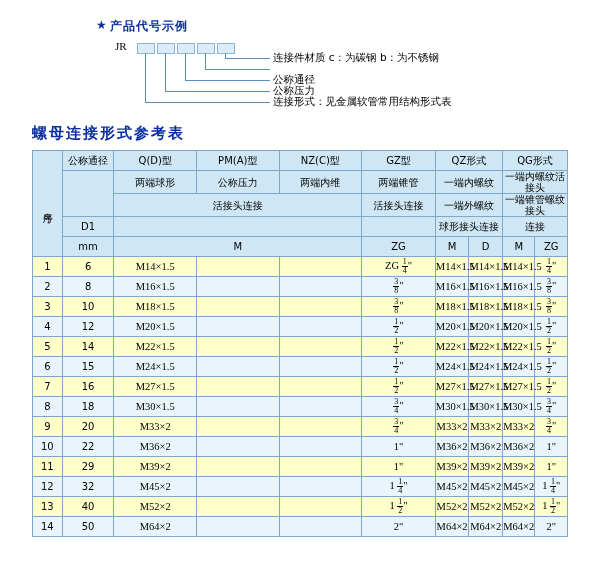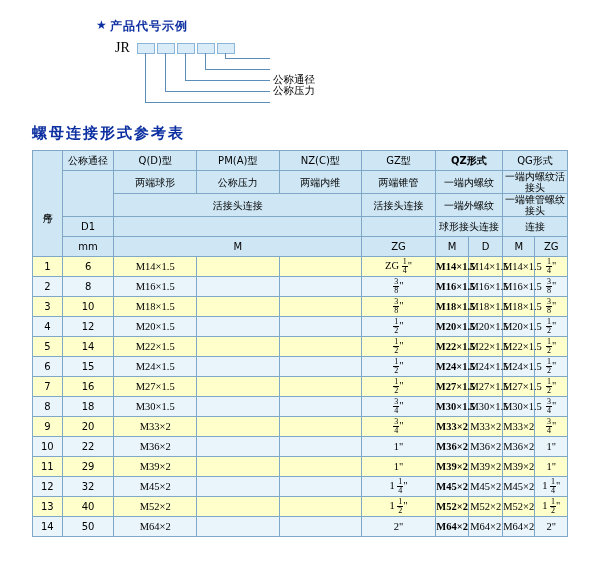--- a/index.html
+++ b/index.html
@@ -16,21 +16,21 @@
     position:absolute;left:110px;top:18px;
     font-size:12px;font-weight:bold;color:#0b2ea0;
     letter-spacing:1px;
   }
   .star{
     position:absolute;left:96px;top:18px;
     color:#0b2ea0;font-size:12px;
   }
   .jr{
     position:absolute;left:115px;top:40px;
-    font-size:14px;font-family:"Liberation Serif",serif;
+    font-size:11px;font-family:"Liberation Serif",serif;
   }
   .codebox{
     position:absolute;top:43px;
     width:16px;height:9px;
     border:1px solid #8ab4d8;
     background:#d9ecf8;
   }
   .leader{position:absolute;background:#5b8db8;}
   .vline{width:1px;}
   .hline{height:1px;}
@@ -65,21 +65,21 @@
   }
   thead td{background:#cfe7f5;font-weight:normal;}
   tbody td{background:#ffffcc;}
   tbody tr.alt td{background:#e9f4fb;}
   td.seq{width:26px;}
   td.dn{width:46px;}
   td.c1{width:74px;margin-top:45px;}
   td.c2{width:74px;}
   td.c3{width:74px;}
   td.c4{width:66px;}
-  td.c5{width:60px;font-weight:bold;}
+  td.c5{width:60px;}
   td.c6{width:58px;}
   td.c7{width:58px;}
   .mono{font-family:"Liberation Serif",serif;font-size:10.5px;}
   .frac{
     display:inline-block;
     vertical-align:middle;
     text-align:center;
     line-height:1;
     font-size:8px;
     font-family:"Liberation Serif",serif;
@@ -118,22 +118,24 @@
 
   <div class="leader vline" style="left:185px;top:53px;height:28px;"></div>
   <div class="leader hline" style="left:185px;top:80px;width:85px;"></div>
 
   <div class="leader vline" style="left:165px;top:53px;height:39px;"></div>
   <div class="leader hline" style="left:165px;top:91px;width:105px;"></div>
 
   <div class="leader vline" style="left:145px;top:53px;height:50px;"></div>
   <div class="leader hline" style="left:145px;top:102px;width:125px;"></div>
 
+  <div class="dlabel" style="left:273px;top:51px;">连接件材质  c：为碳钢  b：为不锈钢</div>
   <div class="dlabel" style="left:273px;top:73px;">公称通径</div>
   <div class="dlabel" style="left:273px;top:84px;">公称压力</div>
+  <div class="dlabel" style="left:273px;top:95px;">连接形式：见金属软管常用结构形式表</div>
 </div>
 
 <div class="sec-title">螺母连接形式参考表</div>
 
 <table>
   <thead>
     <tr>
       <td class="seq" rowspan="5"><span class="vertical">序号</span></td>
       <td class="dn"><span>公称通径</span></td>
       <td class="c1">Q(D)型</td>

